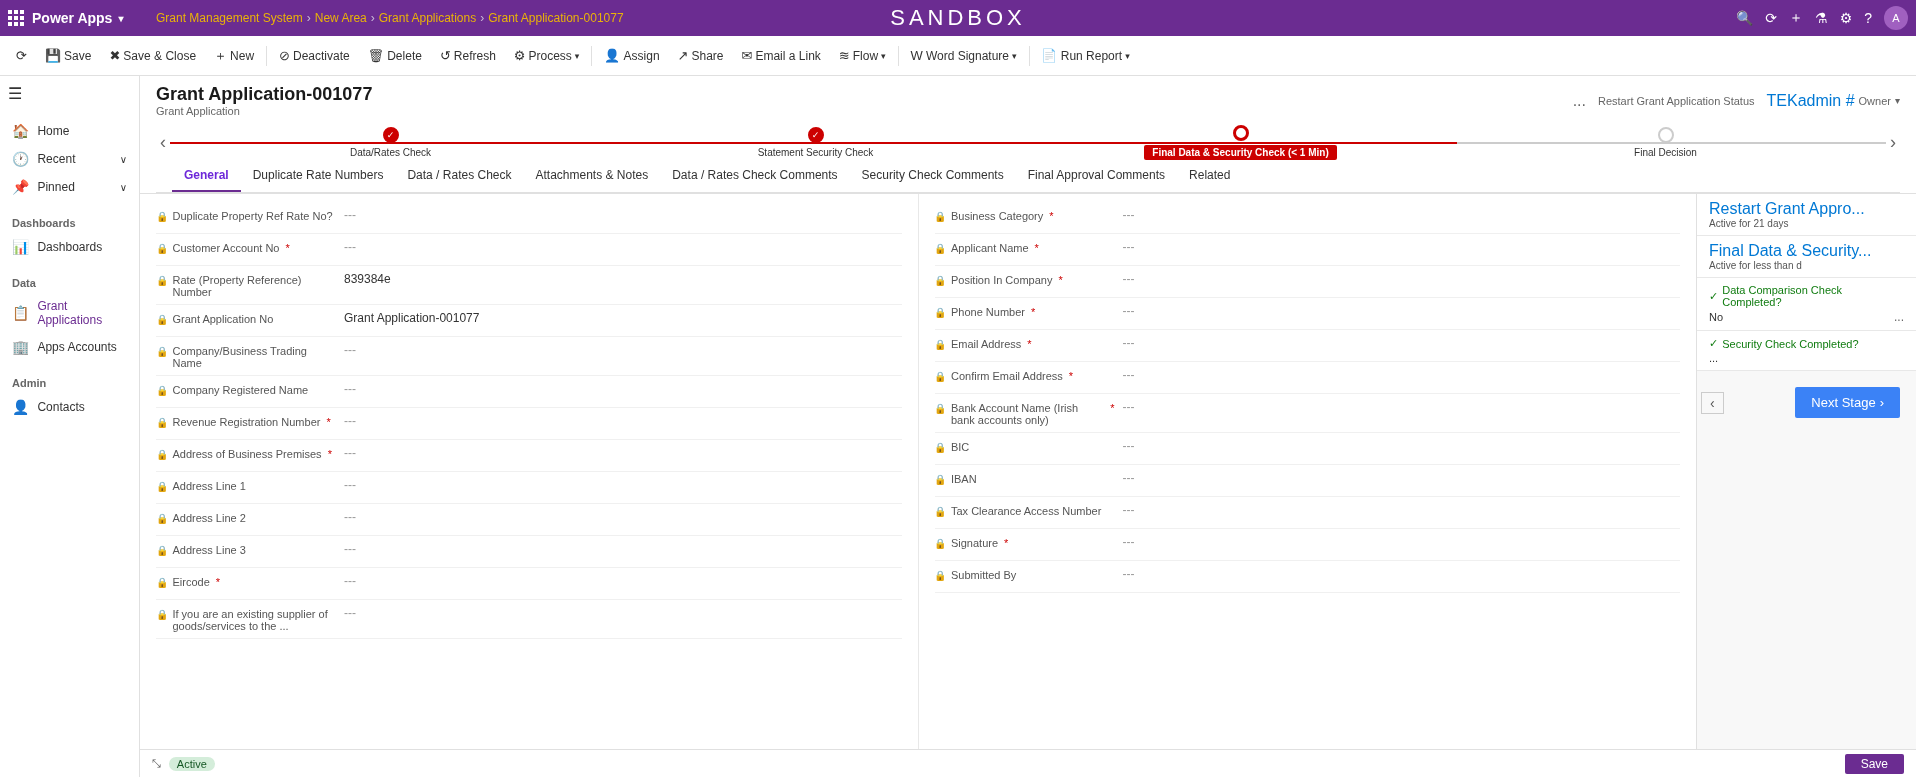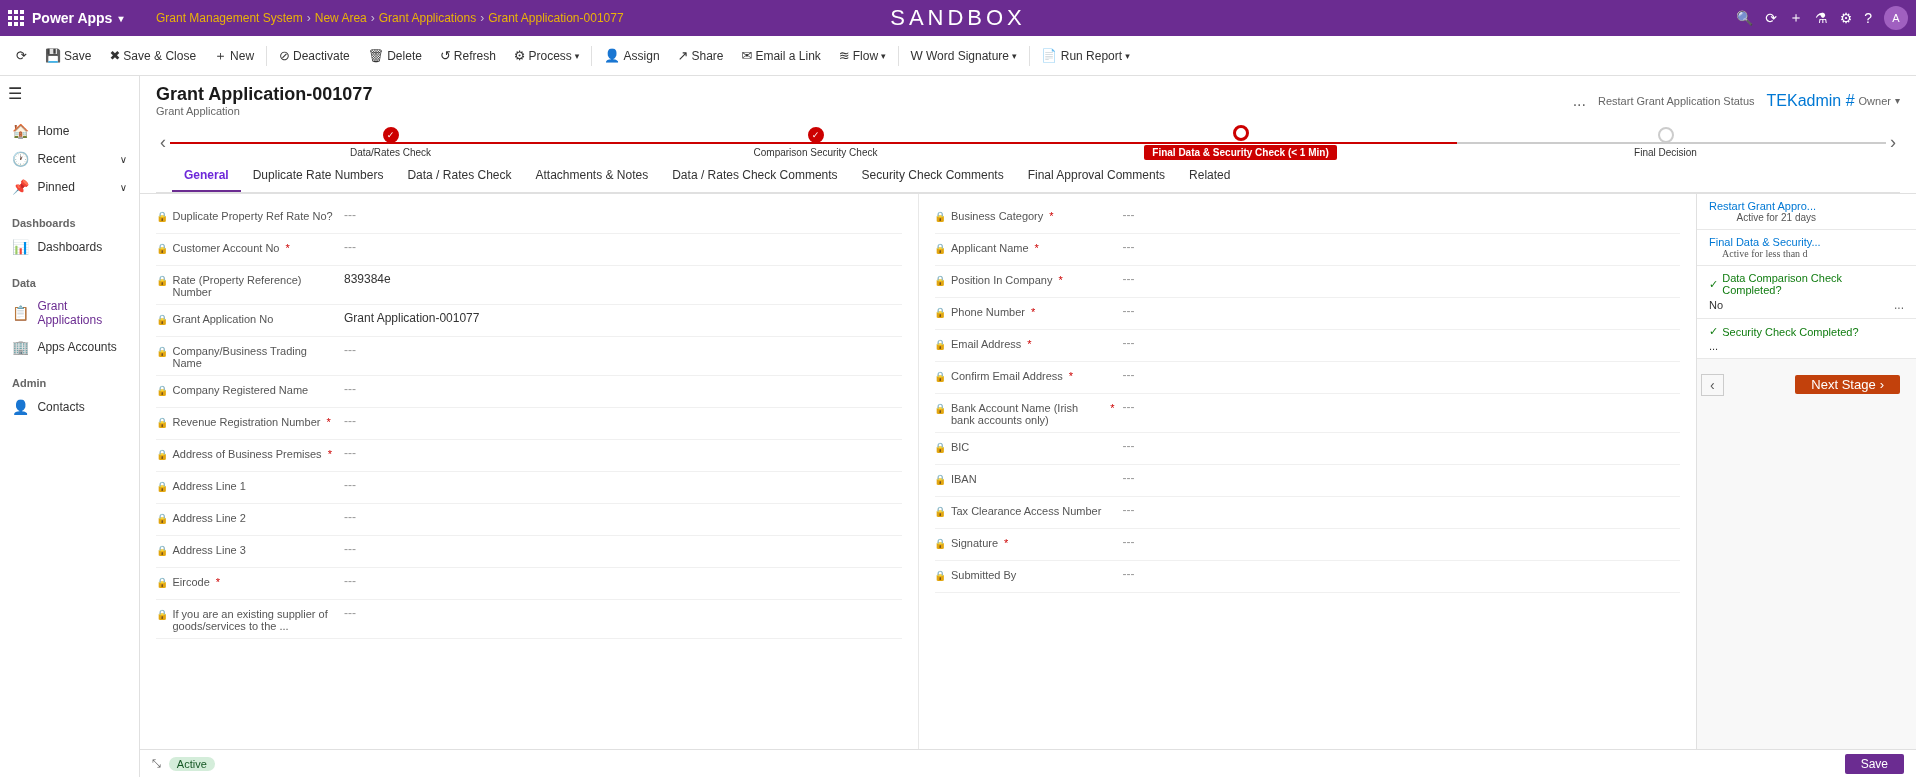--- a/index.html
+++ b/index.html
@@ -374,41 +374,41 @@
     }
     .right-panel-item {
       display: flex;
       justify-content: space-between;
       align-items: flex-start;
       padding: 6px 12px;
       border-bottom: 1px solid #e8e8e8;
       background: white;
     }
     .right-panel-label {
-      font-size: 11px;
+      font-size: 16px;
       color: #333;
       flex: 1;
     }
     .right-panel-value {
       font-size: 11px;
       color: #555;
       text-align: right;
     }
     .right-panel-check {
       color: #107c10;
       font-size: 11px;
       display: flex;
       align-items: center;
       gap: 4px;
     }
     .next-stage-btn {
-      background: #c2410c;
+      background: #3b82f6;
       color: white;
       border: none;
-      padding: 2px 16px;
+      padding: 8px 16px;
       cursor: pointer;
       font-size: 13px;
       font-weight: 500;
       display: flex;
       align-items: center;
       justify-content: center;
       gap: 4px;
       margin: 12px;
       border-radius: 2px;
     }
@@ -636,21 +636,21 @@
         <button class="progress-nav-btn">‹</button>
         <div class="progress-stages">
           <div class="progress-line"></div>
           <div class="progress-line-filled"></div>
           <div class="stage">
             <div class="stage-circle completed">✓</div>
             <div class="stage-label">Data/Rates Check</div>
           </div>
           <div class="stage">
             <div class="stage-circle completed">✓</div>
-            <div class="stage-label">Comparison Security Check</div>
+            <div class="stage-label">Statement Security Check</div>
           </div>
           <div class="stage current-stage">
             <div class="stage-circle active" style="background:white;border:3px solid #c00;width:16px;height:16px;border-radius:50%;"></div>
             <div class="stage-label-box">Final Data &amp; Security Check (&lt; 1 Min)</div>
           </div>
           <div class="stage">
             <div class="stage-circle inactive"></div>
             <div class="stage-label">Final Decision</div>
           </div>
         </div>
@@ -854,27 +854,27 @@
   </div>
             </div>
 
         </div>
       </div>
 
       <div class="right-panel">
         <div class="right-panel-item">
           <div>
             <div class="right-panel-label" style="color:#0078d4;cursor:pointer;">Restart Grant Appro...</div>
-            <div class="right-panel-value" style="font-size:10px;color:#555;text-align:right;">Active for 21 days</div>
+            <div class="right-panel-value" style="font-size:10px;color:#555;text-align:left;">Active for 21 days</div>
           </div>
         </div>
         <div class="right-panel-item">
           <div>
             <div class="right-panel-label" style="color:#0078d4;cursor:pointer;">Final Data &amp; Security...</div>
-            <div class="right-panel-value" style="font-size:10px;color:#555;text-align:center;font-family:Liberation Serif, serif;">Active for less than d</div>
+            <div class="right-panel-value" style="font-size:10px;color:#555;text-align:left;">Active for less than d</div>
           </div>
         </div>
         <div class="right-panel-item" style="flex-direction:column;">
           <div class="right-panel-check">
             <span>✓</span>
             <span>Data Comparison Check Completed?</span>
           </div>
           <div style="display:flex;justify-content:space-between;width:100%;align-items:center;margin-top:2px;">
             <span style="font-size:11px;color:#333;">No</span>
             <button style="background:none;border:none;cursor:pointer;color:#666;font-size:12px;">...</button>

